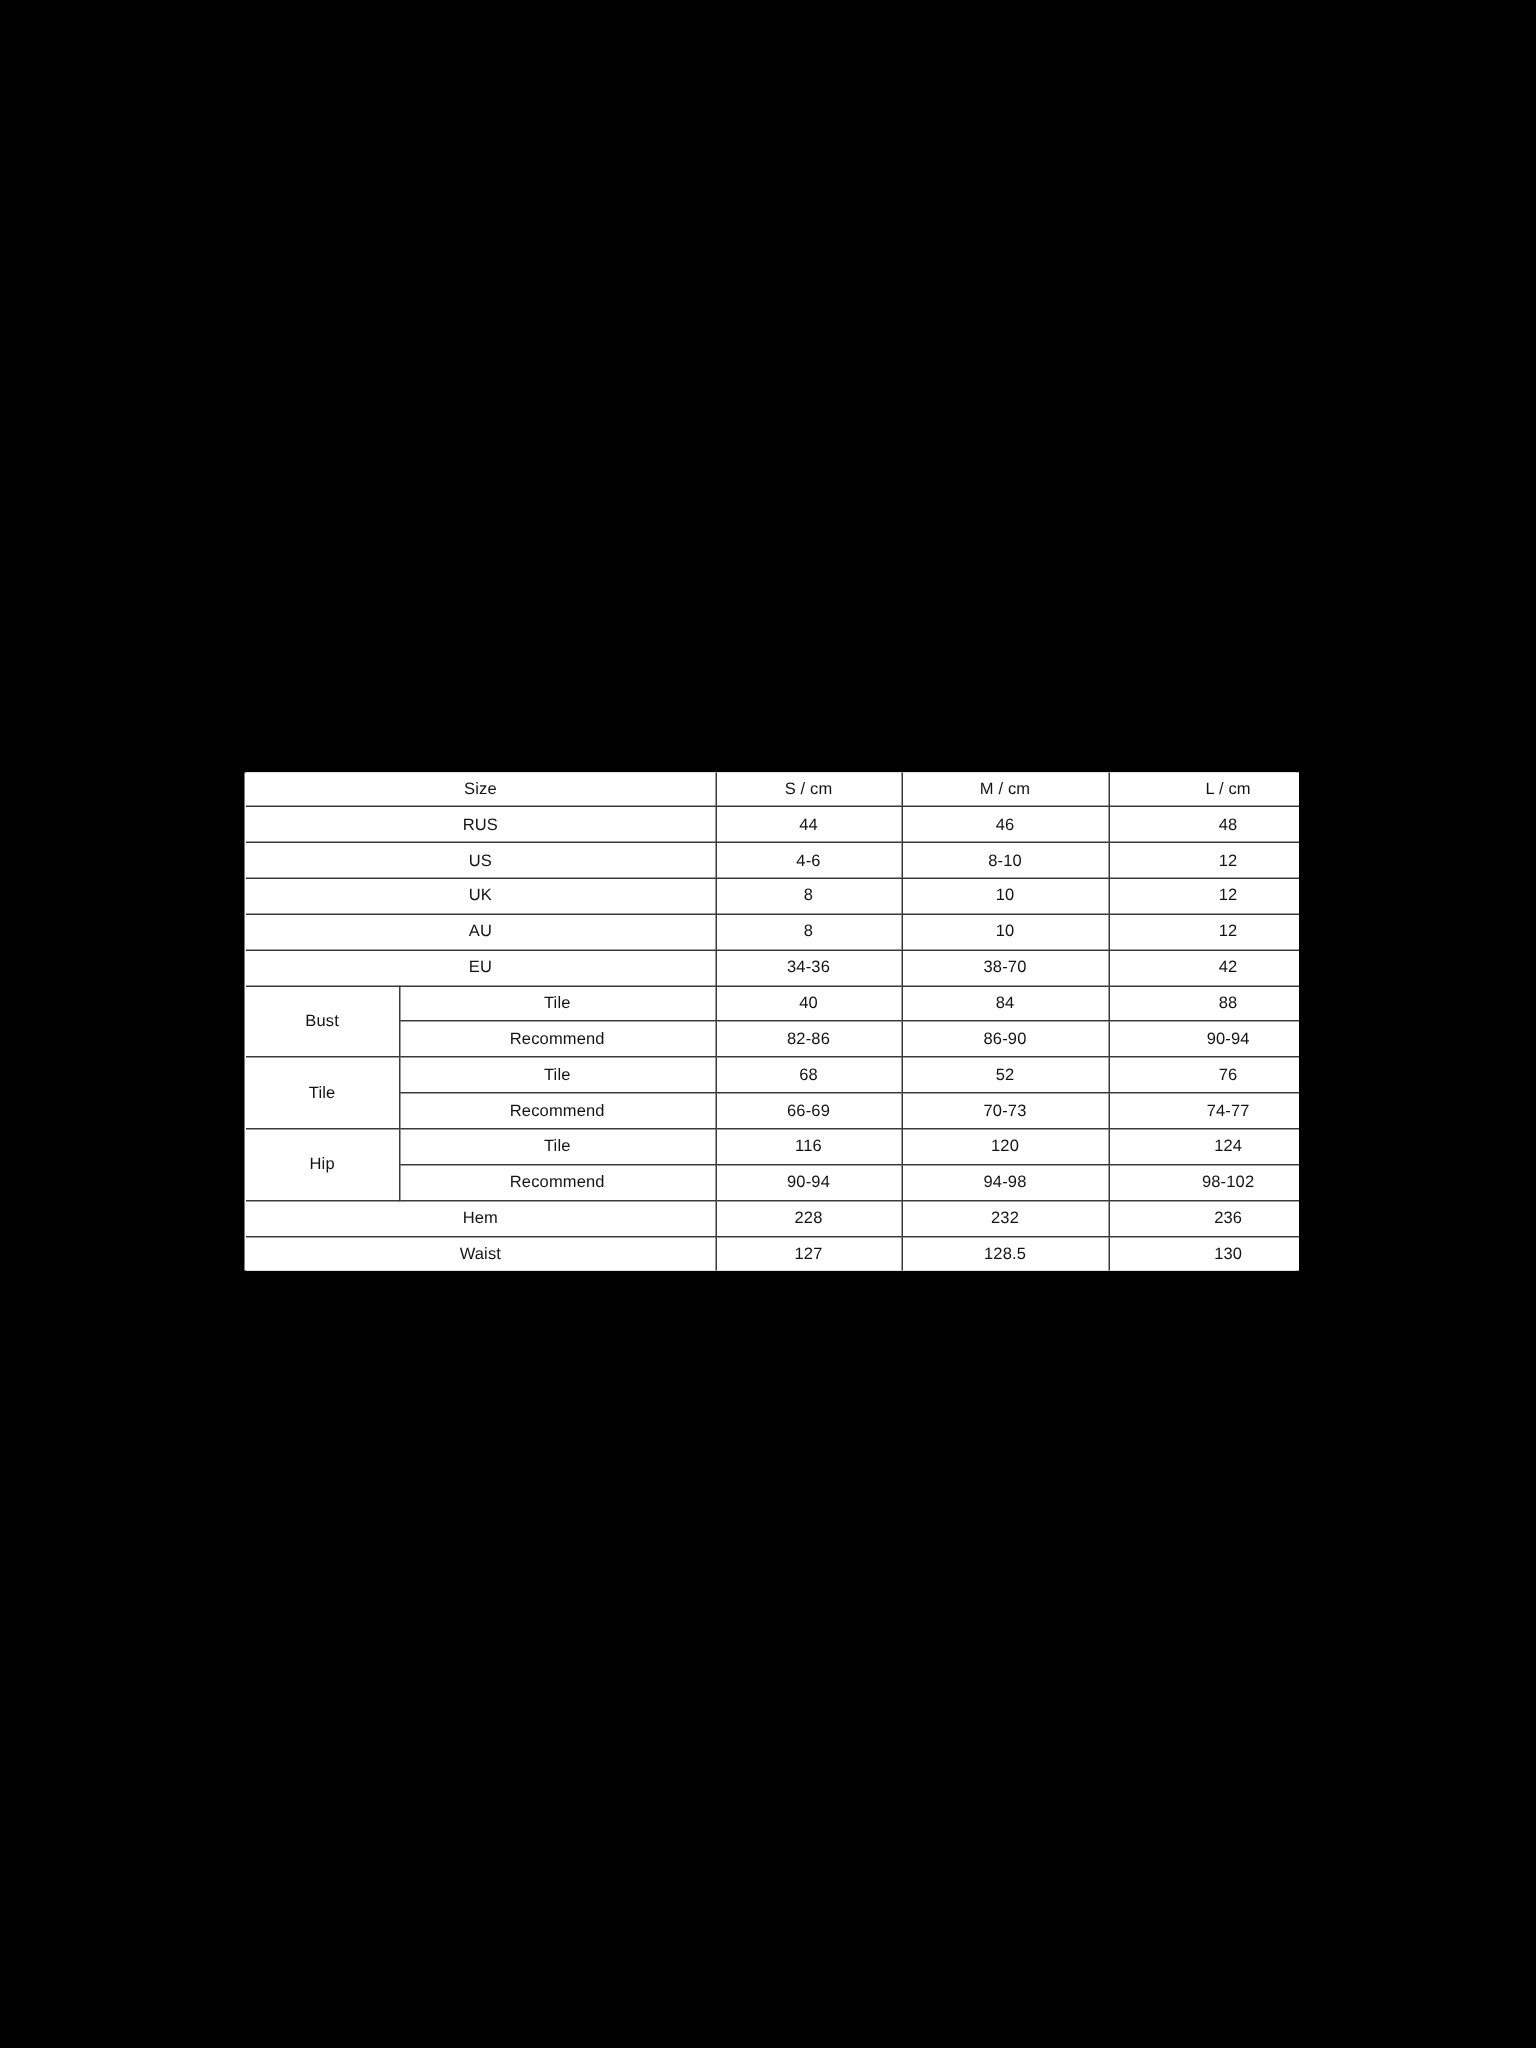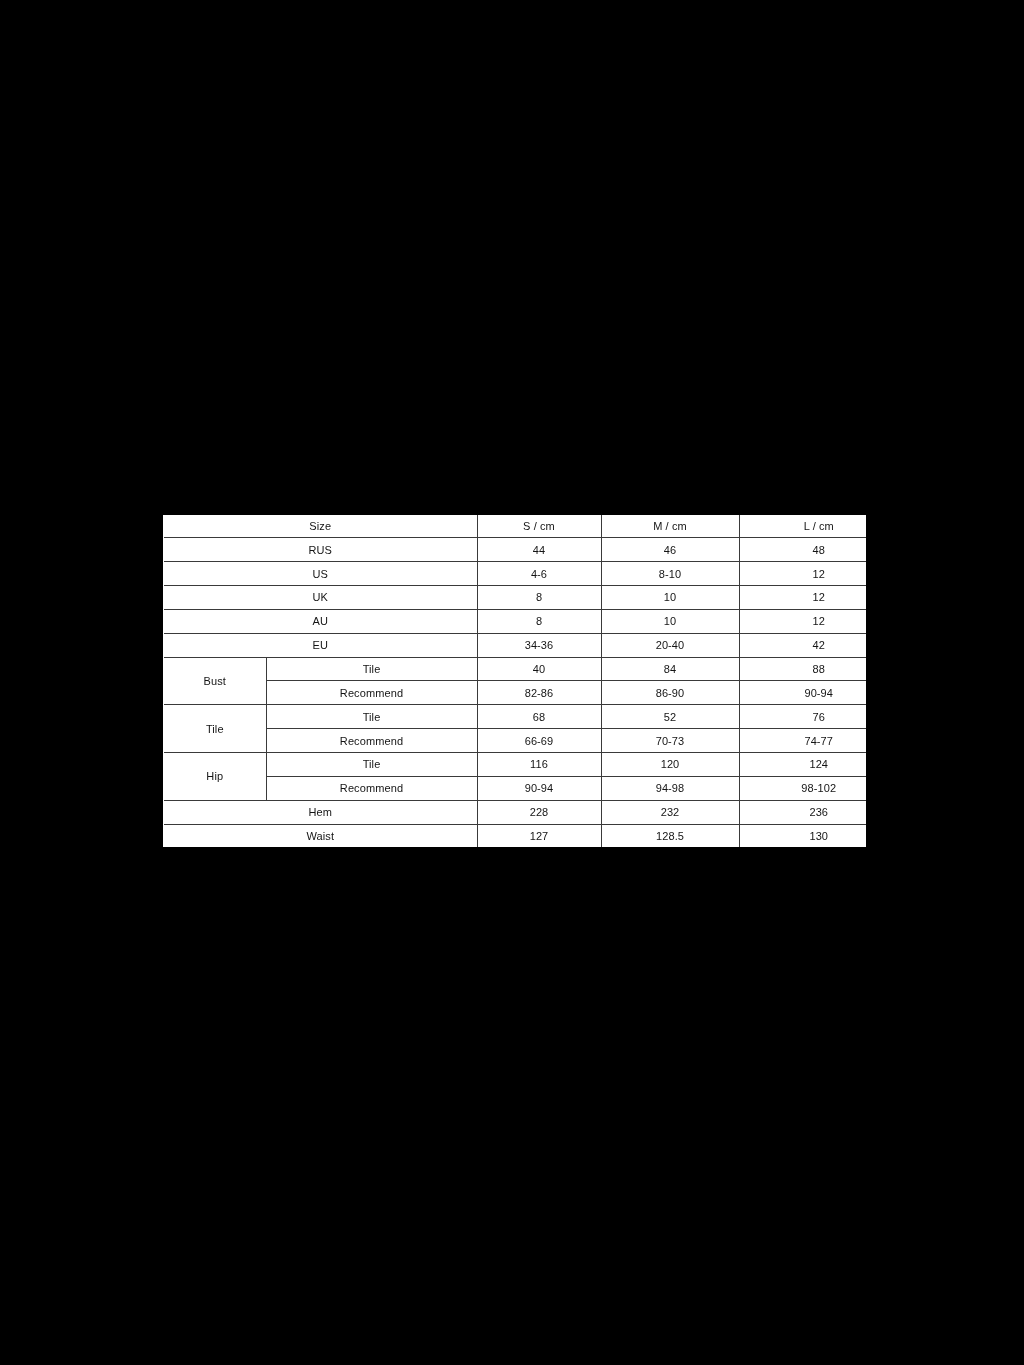--- a/index.html
+++ b/index.html
@@ -108,21 +108,21 @@
         </tr>
         <tr>
           <td colspan="2" class="label-cell">AU</td>
           <td class="value-cell">8</td>
           <td class="value-cell">10</td>
           <td class="value-cell">12</td>
         </tr>
         <tr>
           <td colspan="2" class="label-cell">EU</td>
           <td class="value-cell">34-36</td>
-          <td class="value-cell">20-40</td>
+          <td class="value-cell">38-70</td>
           <td class="value-cell">42</td>
         </tr>
         <tr>
           <td rowspan="2" class="group-cell">Bust</td>
           <td class="label-cell">Tile</td>
           <td class="value-cell">40</td>
           <td class="value-cell">84</td>
           <td class="value-cell">88</td>
         </tr>
         <tr>

